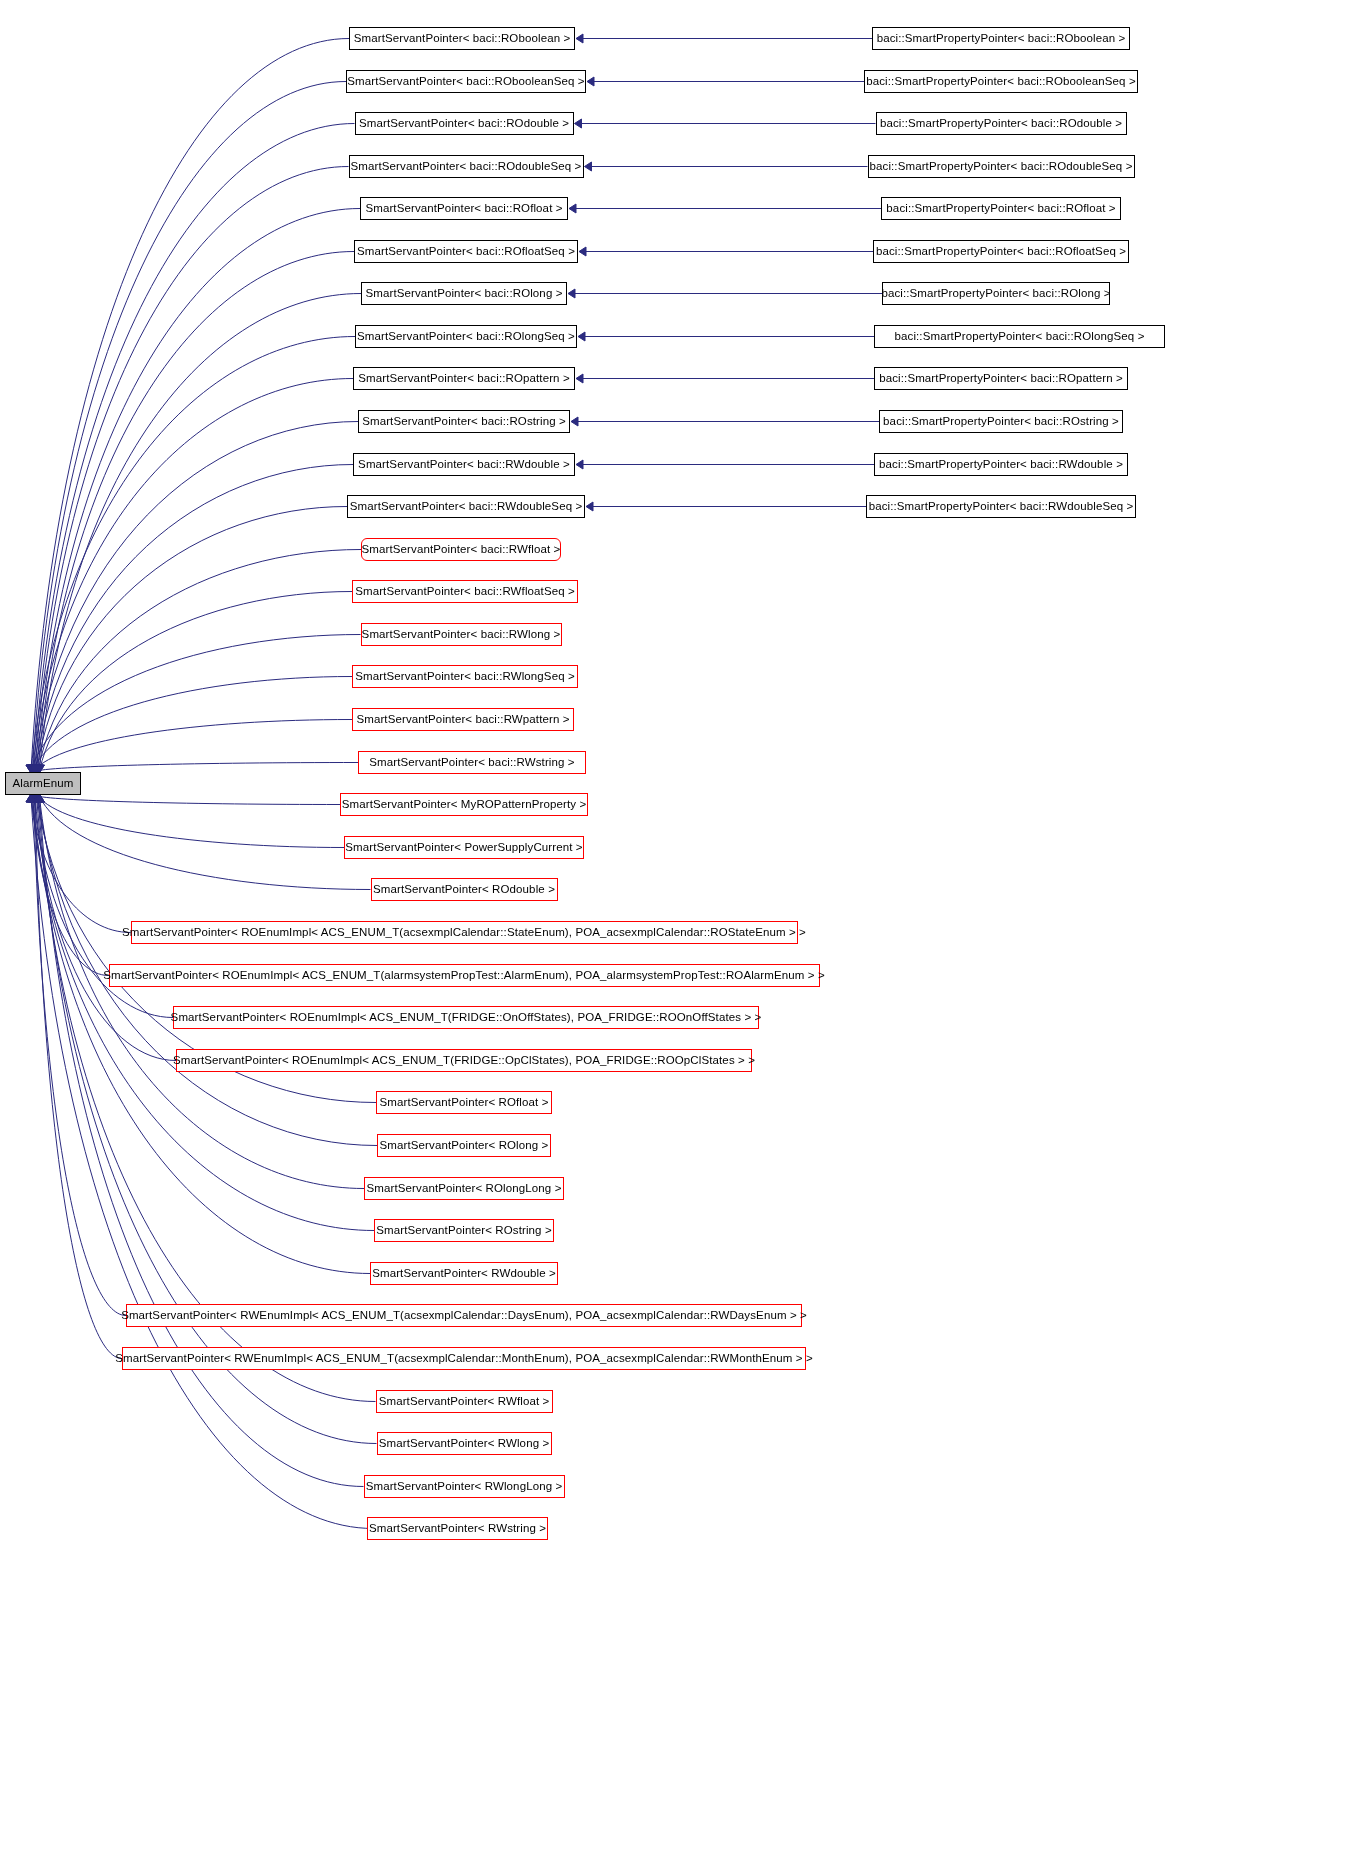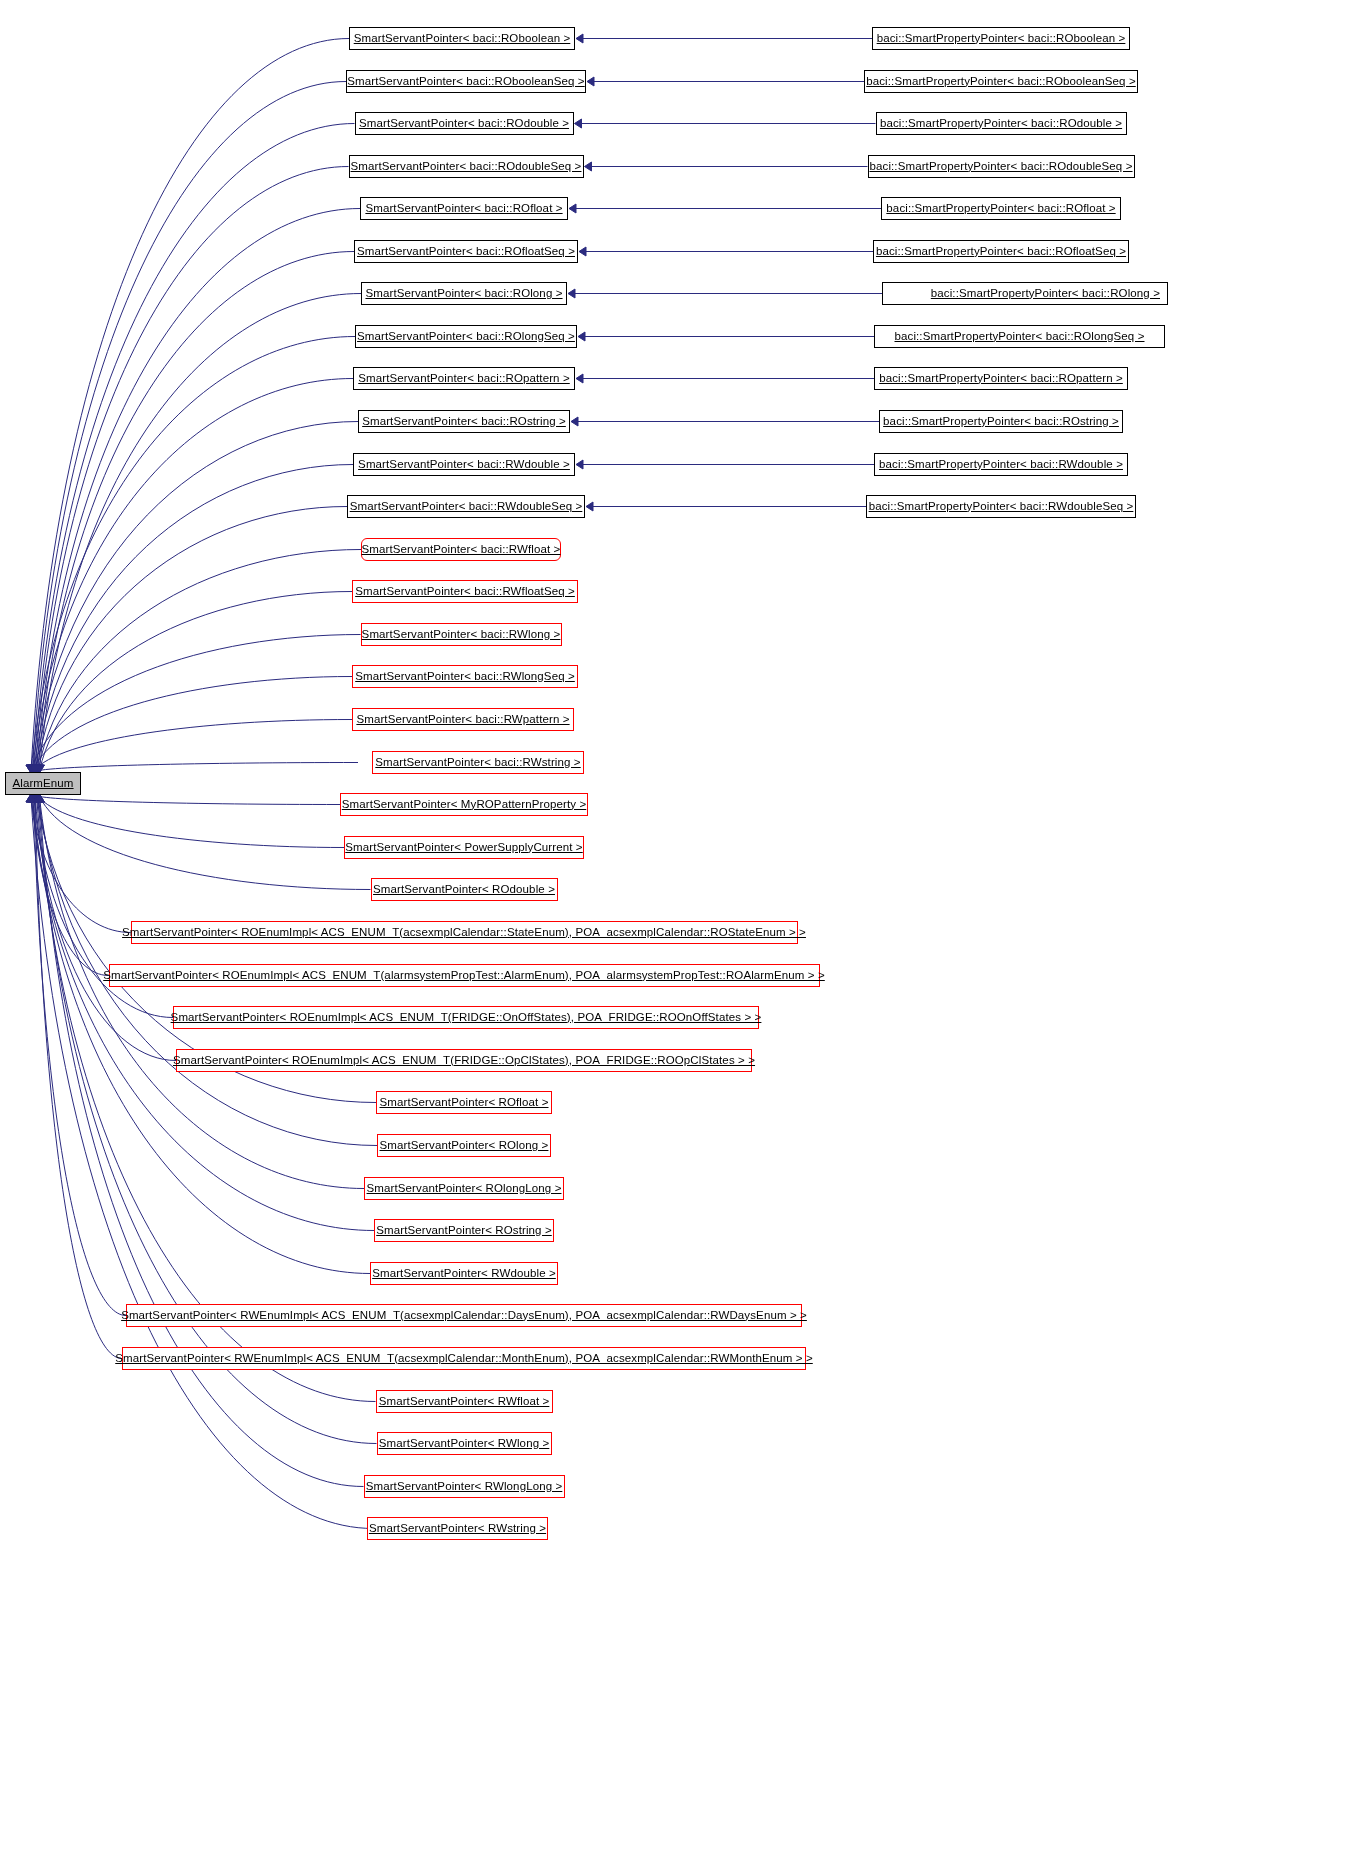--- a/index.html
+++ b/index.html
@@ -29,21 +29,20 @@
     color:#000000;
     font-size:11.5px;
     line-height:1;
     white-space:nowrap;
     display:flex;
     align-items:center;
     justify-content:center;
     padding:0 7px;
     height:23px;
     letter-spacing:0.01em;
-    text-decoration:underline;
   }
   .node.red{ border-color:#ff0000; }
   .node.root{
     background:#bfbfbf;
     border:1px solid #000000;
     font-size:11.5px;
   }
   .node span{ display:block; }
 </style>
 </head>
@@ -196,21 +195,21 @@
       </div>
       <div class="node red" style="left: 360.5px; top: 623px; width: 201px;">
         <span>SmartServantPointer&lt; baci::RWlong &gt;</span>
       </div>
       <div class="node red" style="left: 352px; top: 665px; width: 226px;">
         <span>SmartServantPointer&lt; baci::RWlongSeq &gt;</span>
       </div>
       <div class="node red" style="left: 352px; top: 708px; width: 222px;">
         <span>SmartServantPointer&lt; baci::RWpattern &gt;</span>
       </div>
-      <div class="node red" style="left: 358px; top: 751px; width: 212px; margin-left: 14px;">
+      <div class="node red" style="left: 358px; top: 751px; width: 228px;">
         <span>SmartServantPointer&lt; baci::RWstring &gt;</span>
       </div>
       <div class="node red" style="left: 340px; top: 793px; width: 248px;">
         <span>SmartServantPointer&lt; MyROPatternProperty &gt;</span>
       </div>
       <div class="node red" style="left: 344px; top: 836px; width: 240px;">
         <span>SmartServantPointer&lt; PowerSupplyCurrent &gt;</span>
       </div>
       <div class="node red" style="left: 370.5px; top: 878px; width: 187px;">
         <span>SmartServantPointer&lt; ROdouble &gt;</span>
@@ -271,21 +270,21 @@
       </div>
       <div class="node" style="left: 867.5px; top: 155px; width: 267px;">
         <span>baci::SmartPropertyPointer&lt; baci::ROdoubleSeq &gt;</span>
       </div>
       <div class="node" style="left: 881px; top: 197px; width: 240px;">
         <span>baci::SmartPropertyPointer&lt; baci::ROfloat &gt;</span>
       </div>
       <div class="node" style="left: 873px; top: 240px; width: 256px;">
         <span>baci::SmartPropertyPointer&lt; baci::ROfloatSeq &gt;</span>
       </div>
-      <div class="node" style="left: 882px; top: 282px; width: 286px; justify-content: flex-end;">
+      <div class="node" style="left: 882px; top: 282px; width: 228px;">
         <span>baci::SmartPropertyPointer&lt; baci::ROlong &gt;</span>
       </div>
       <div class="node" style="left: 874px; top: 325px; width: 291px;">
         <span>baci::SmartPropertyPointer&lt; baci::ROlongSeq &gt;</span>
       </div>
       <div class="node" style="left: 874px; top: 367px; width: 254px;">
         <span>baci::SmartPropertyPointer&lt; baci::ROpattern &gt;</span>
       </div>
       <div class="node" style="left: 879px; top: 410px; width: 244px;">
         <span>baci::SmartPropertyPointer&lt; baci::ROstring &gt;</span>

